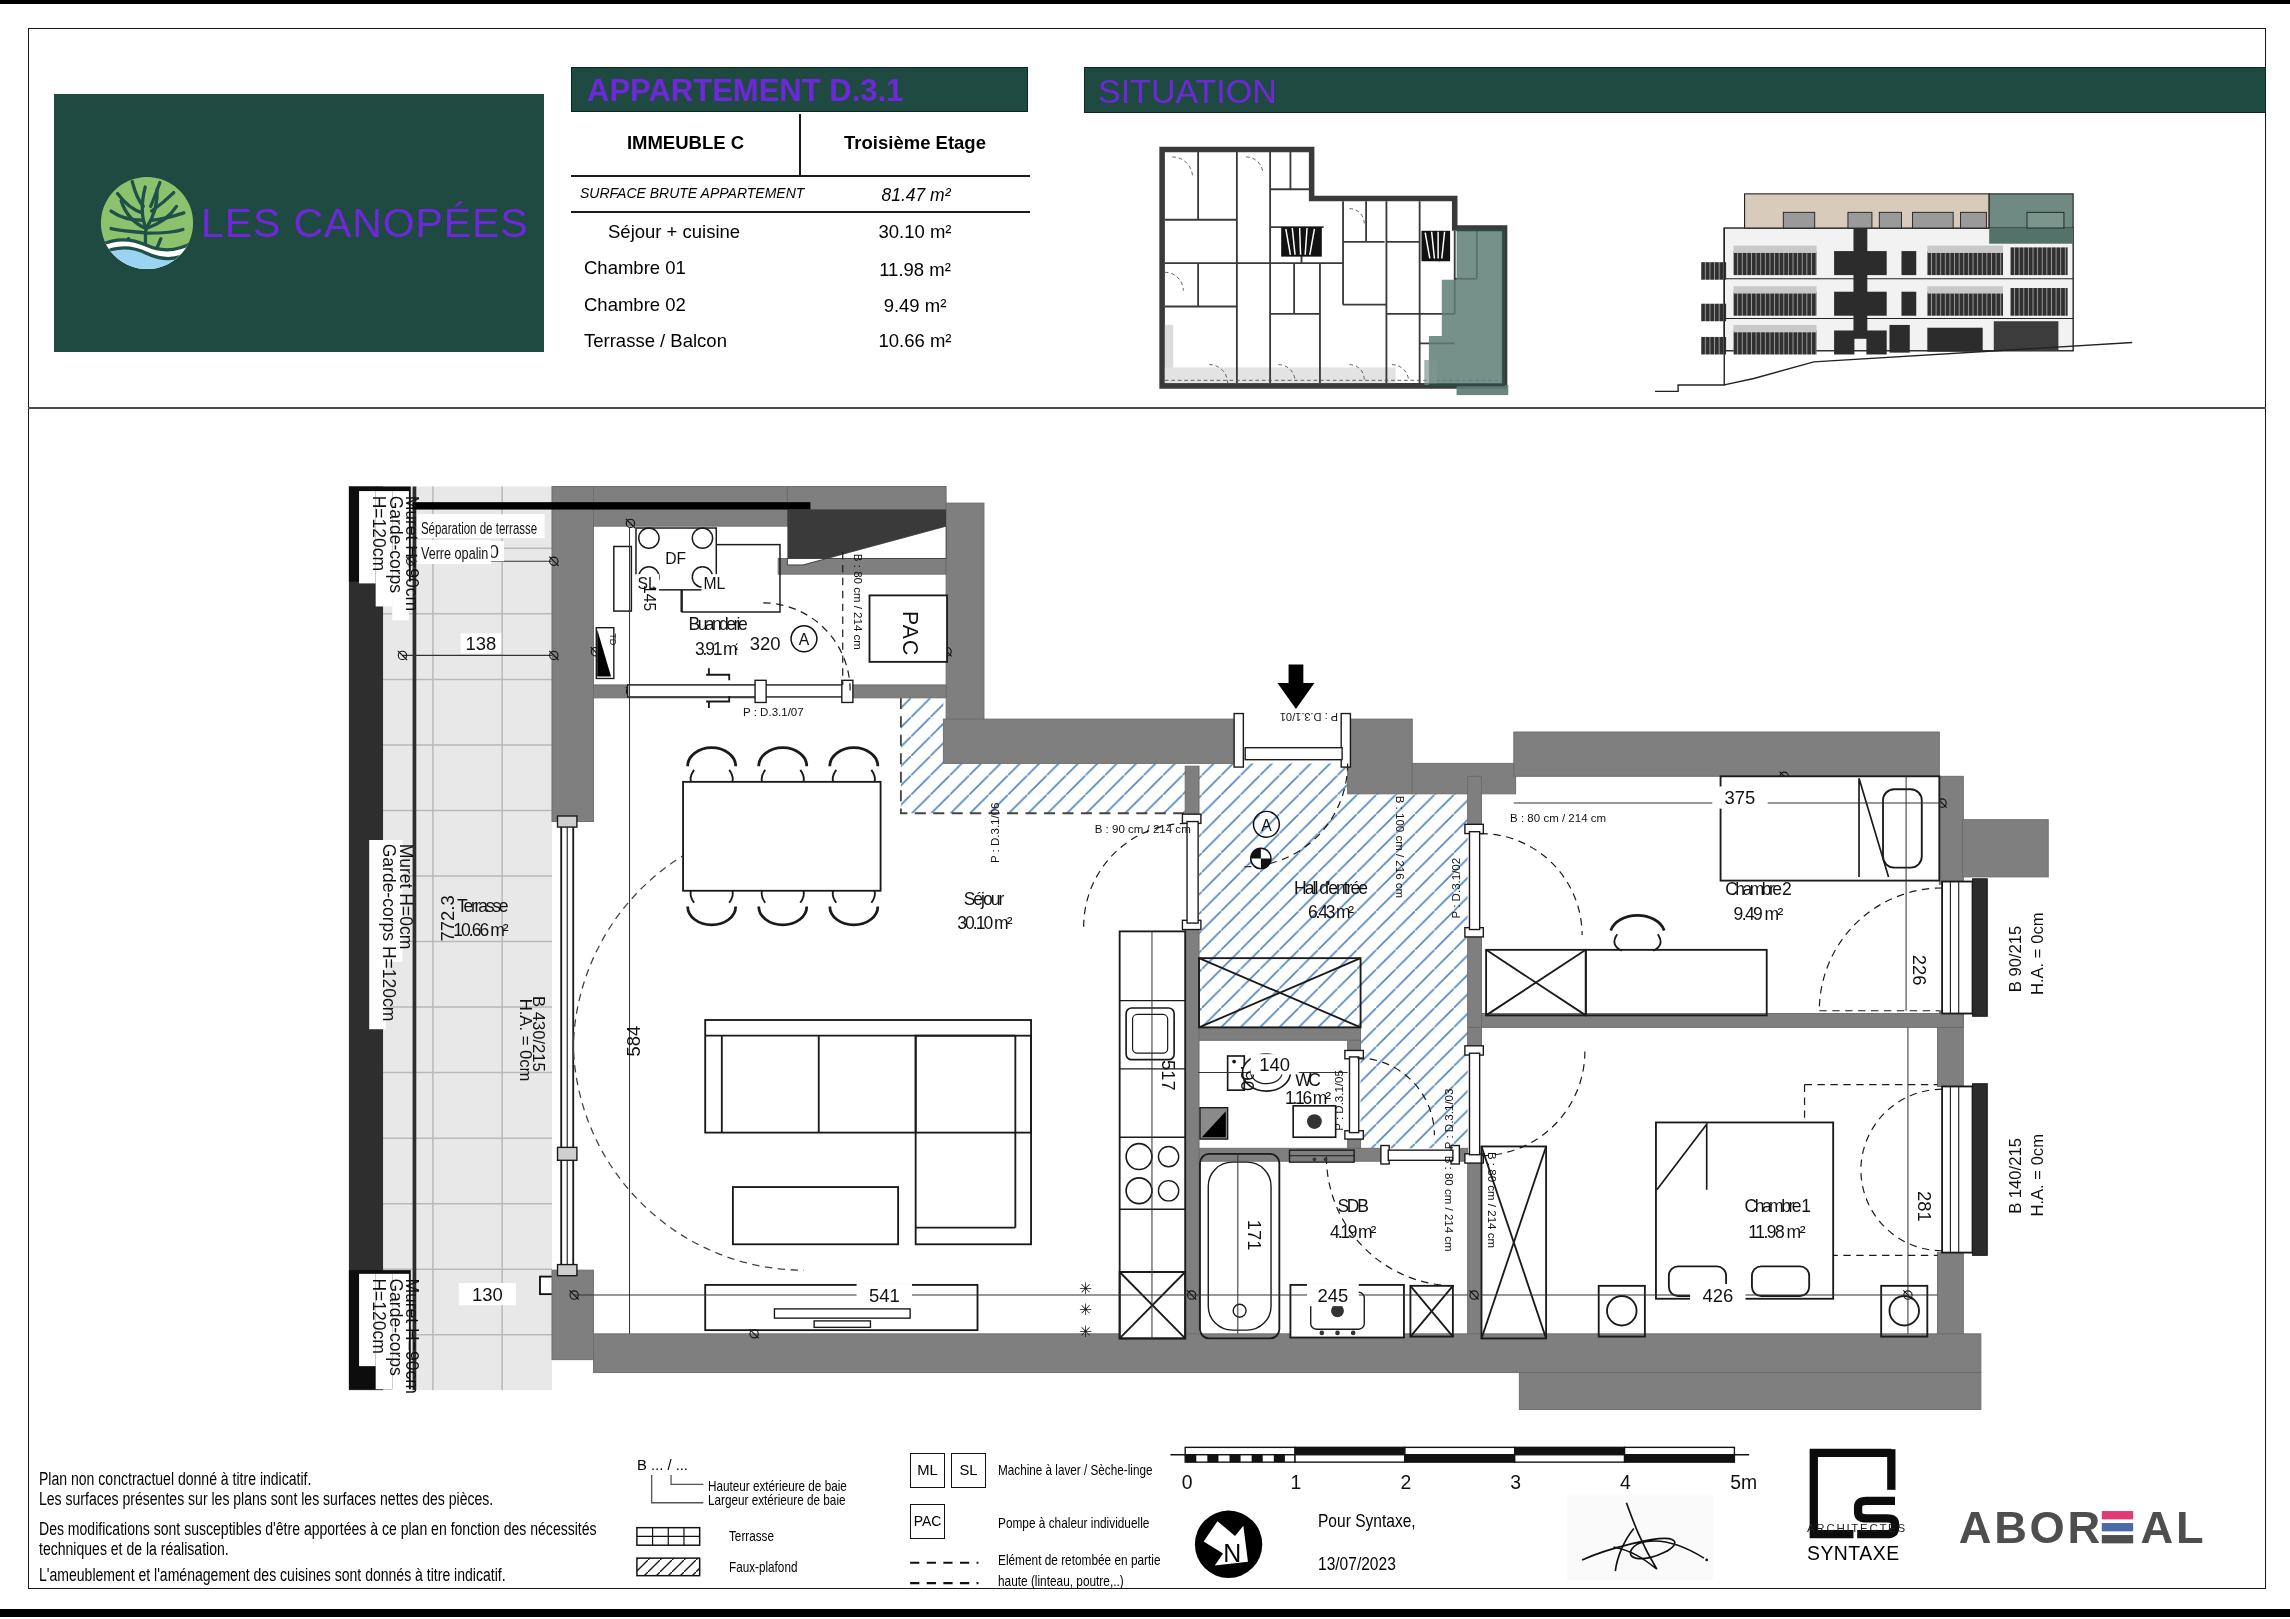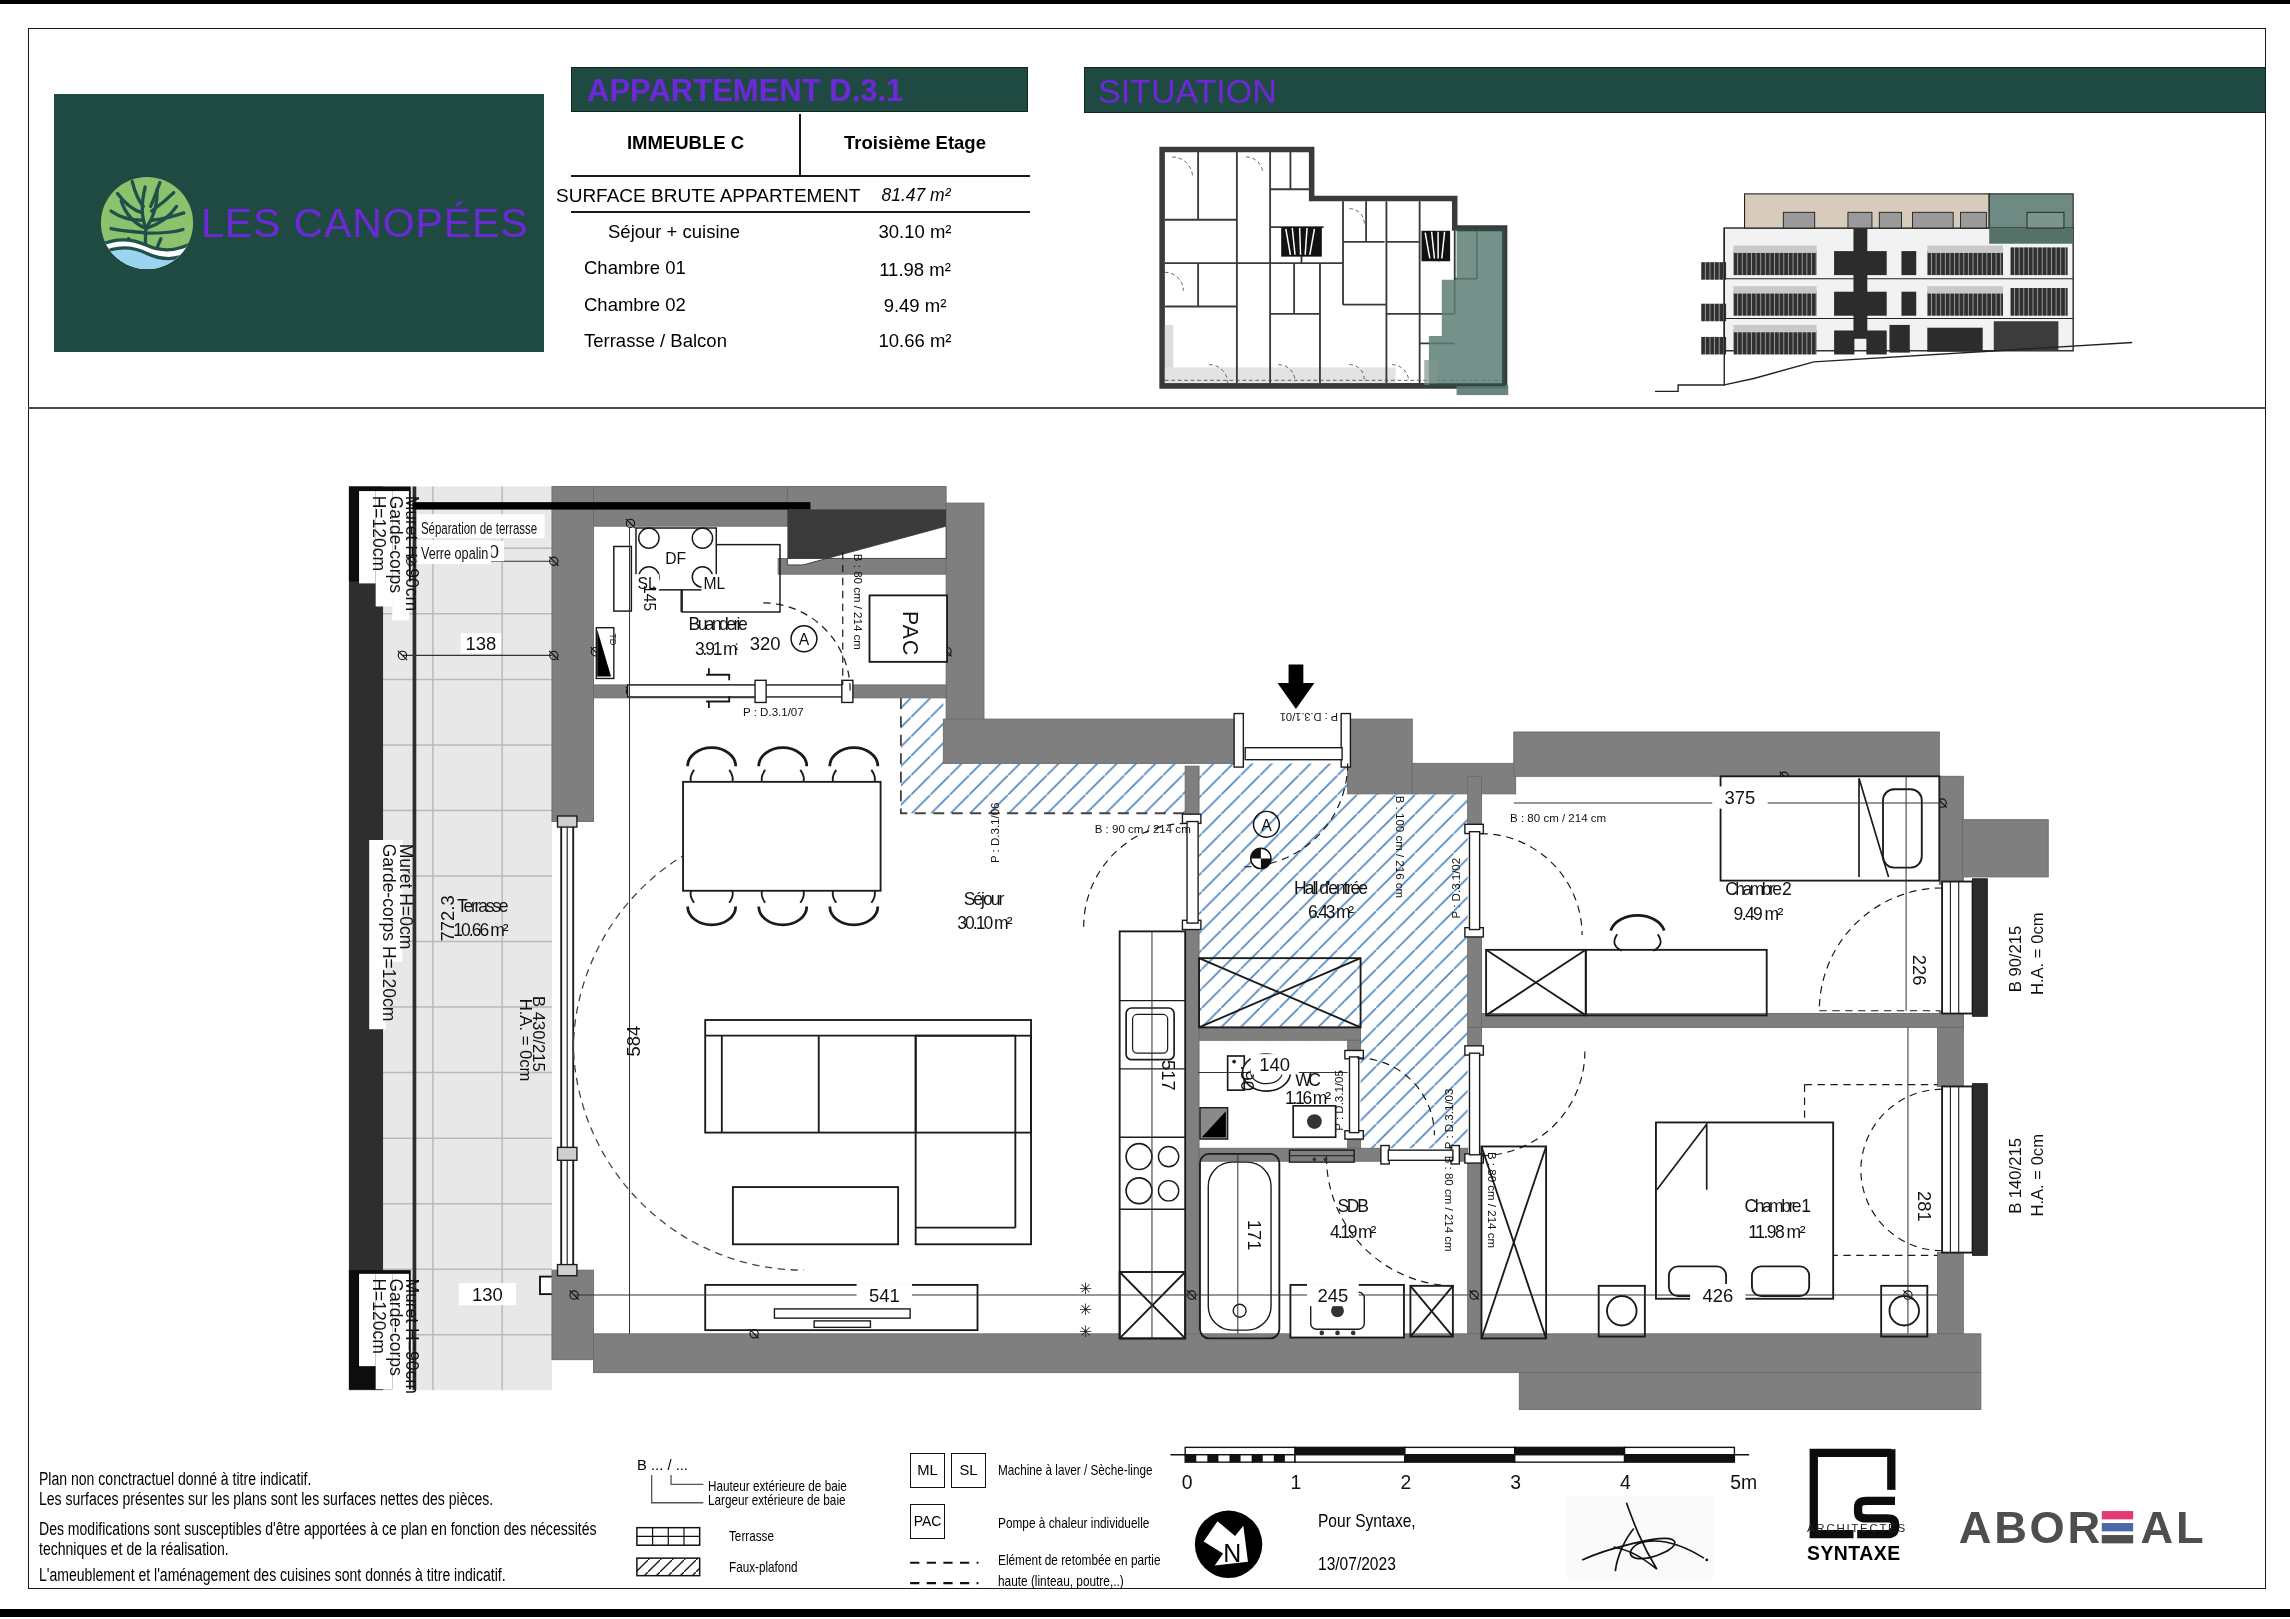--- a/index.html
+++ b/index.html
@@ -52,21 +52,21 @@
 </svg>
 <div class="abs wt" style="left:201px;top:200px;width:369px;font-size:41px;letter-spacing:0.9px;font-weight:400;white-space:nowrap">LES CANOPÉES</div>
 
 <div class="abs grn" style="left:571px;top:67px;width:455px;height:43px;border:1.8px solid #0d2622"></div>
 <div class="abs wt" style="left:587px;top:73px;font-size:31px;font-weight:700">APPARTEMENT D.3.1</div>
 <div class="abs" style="left:799px;top:114px;width:1.8px;height:62px;background:#1a1a1a"></div>
 <div class="abs" style="left:571px;top:175px;width:459px;height:1.8px;background:#1a1a1a"></div>
 <div class="abs" style="left:571px;top:211px;width:459px;height:1.8px;background:#1a1a1a"></div>
 <div class="abs" style="left:571px;top:132px;width:229px;text-align:center;font-size:18.5px;font-weight:700">IMMEUBLE C</div>
 <div class="abs" style="left:800px;top:132px;width:230px;text-align:center;font-size:18.5px;font-weight:700">Troisième Etage</div>
-<div class="abs" style="left:556px;top:185px;font-size:19px;">SURFACE BRUTE APPARTEMENT</div>
+<div class="abs" style="left:580px;top:185px;font-size:14px;font-style:italic">SURFACE BRUTE APPARTEMENT</div>
 <div class="abs" style="left:863px;top:185px;width:106px;text-align:center;font-size:17.5px;font-style:italic">81.47 m²</div>
 <div class="abs" style="left:608px;top:221px;font-size:18.5px">Séjour + cuisine</div>
 <div class="abs" style="left:800px;top:221px;width:230px;text-align:center;font-size:18.5px">30.10 m²</div>
 <div class="abs" style="left:584px;top:257px;font-size:18.5px">Chambre 01</div>
 <div class="abs" style="left:800px;top:259px;width:230px;text-align:center;font-size:18.5px">11.98 m²</div>
 <div class="abs" style="left:584px;top:294px;font-size:18.5px">Chambre 02</div>
 <div class="abs" style="left:800px;top:295px;width:230px;text-align:center;font-size:18.5px">9.49 m²</div>
 <div class="abs" style="left:584px;top:330px;font-size:18.5px">Terrasse / Balcon</div>
 <div class="abs" style="left:800px;top:330px;width:230px;text-align:center;font-size:18.5px">10.66 m²</div>
 
@@ -783,15 +783,15 @@
 <div class="abs" style="left:951px;top:1453px;width:33px;height:33px;border:1.8px solid #111;font-size:14.8px;text-align:center;line-height:33px">SL</div>
 <div class="abs" style="left:998px;top:1462px;font-size:14.3px;transform:scaleX(0.82);transform-origin:0 0;white-space:nowrap">Machine à laver / Sèche-linge</div>
 <div class="abs" style="left:910px;top:1504px;width:33px;height:33px;border:1.8px solid #111;font-size:14px;text-align:center;line-height:33px">PAC</div>
 <div class="abs" style="left:998px;top:1515px;font-size:14.8px;transform:scaleX(0.80);transform-origin:0 0;white-space:nowrap">Pompe à chaleur individuelle</div>
 <div class="abs" style="left:998px;top:1552px;font-size:14.8px;transform:scaleX(0.80);transform-origin:0 0;white-space:nowrap">Elément de retombée en partie</div>
 <div class="abs" style="left:998px;top:1573px;font-size:14.8px;transform:scaleX(0.80);transform-origin:0 0;white-space:nowrap">haute (linteau, poutre,..)</div>
 
 <div class="abs" style="left:1318px;top:1510px;font-size:18.5px;transform:scaleX(0.84);transform-origin:0 0">Pour Syntaxe,</div>
 <div class="abs" style="left:1318px;top:1553px;font-size:18.5px;transform:scaleX(0.84);transform-origin:0 0">13/07/2023</div>
 
-<div class="abs" style="left:1807px;top:1542px;width:91px;text-align:center;font-size:19.4px;font-weight:700;letter-spacing:0.5px">SYNTAXE</div>
+<div class="abs" style="left:1807px;top:1542px;width:91px;text-align:center;font-size:19.4px;font-weight:400;letter-spacing:0.5px">SYNTAXE</div>
 <div class="abs" style="left:1807px;top:1522px;width:91px;text-align:center;font-size:11.5px;letter-spacing:1.7px;color:#222">ARCHITECTES</div>
 
 
 </body></html>

